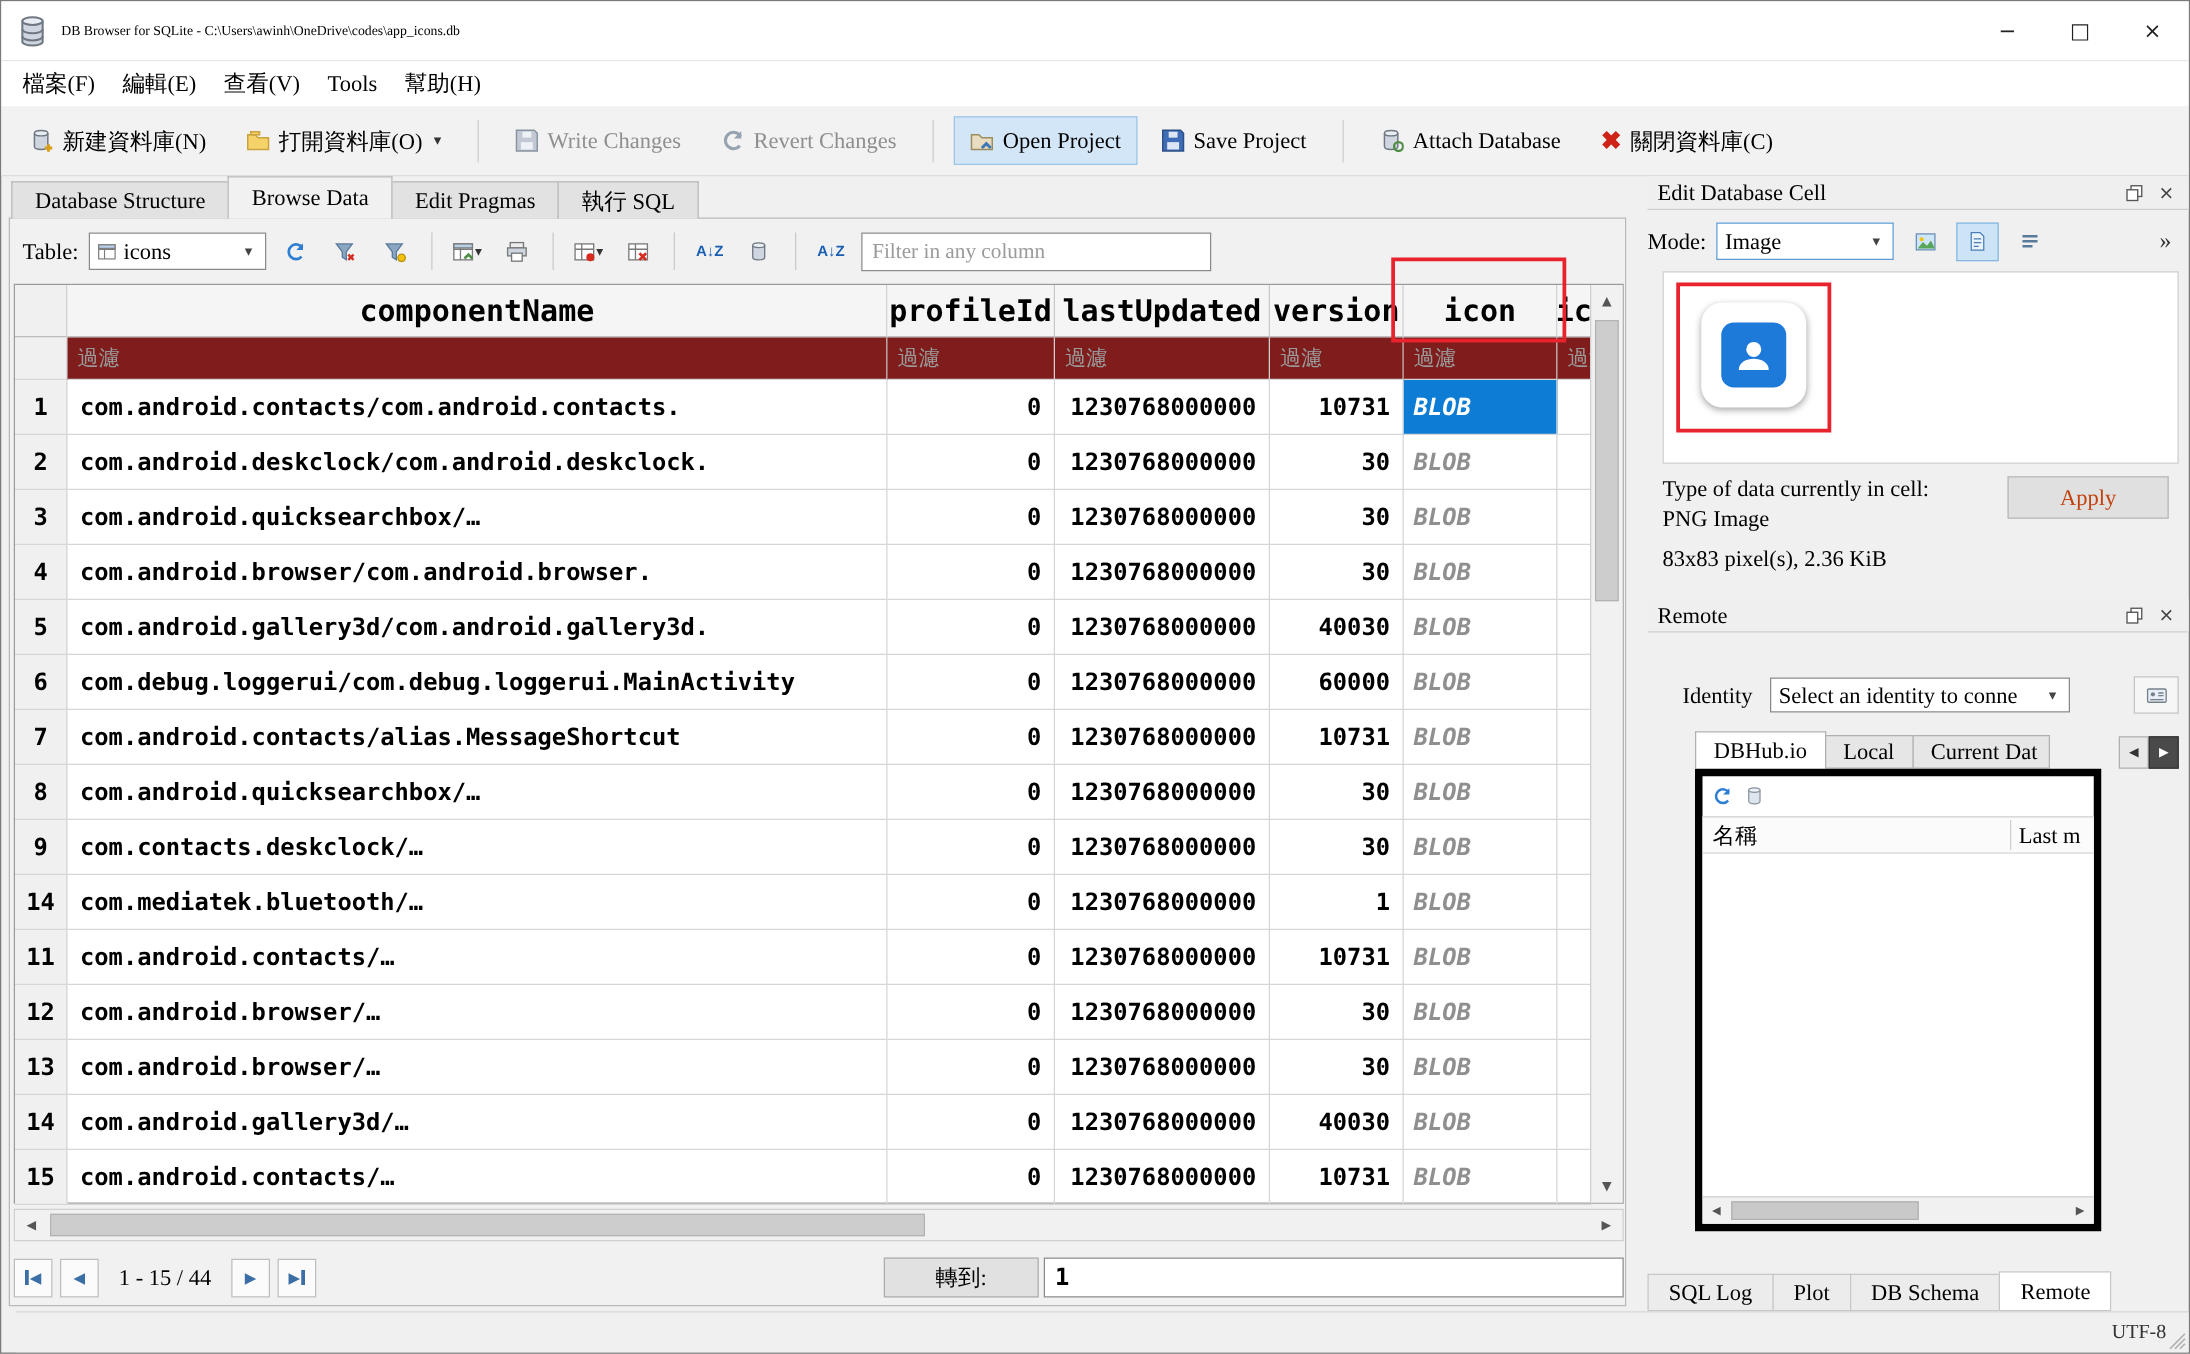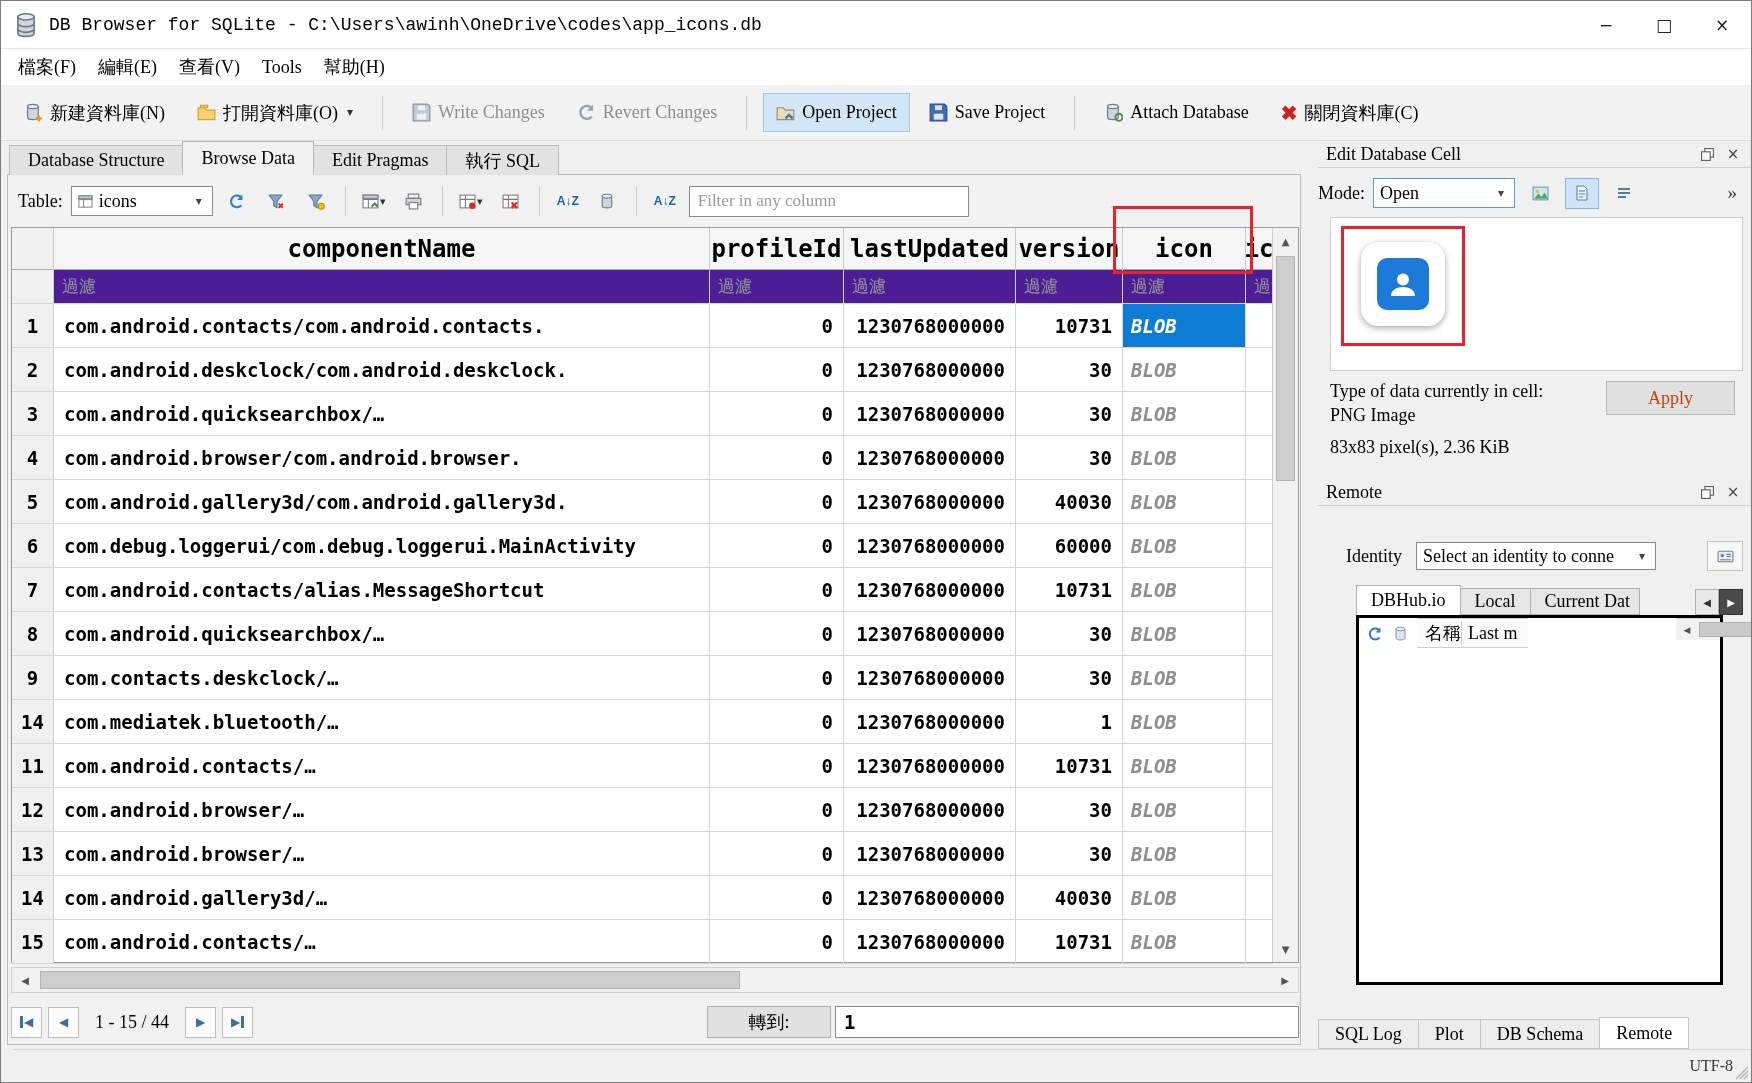--- a/index.html
+++ b/index.html
@@ -3,21 +3,21 @@
 <meta charset="utf-8">
 <style>
   *{margin:0;padding:0;box-sizing:border-box}
   html,body{background:#555}
   .window{position:relative;width:1752px;height:1083px;background:#f0f0f0;border:1px solid #7a7a7a;
     font-family:"Liberation Serif","DejaVu Serif",serif;font-size:18px;color:#000;overflow:hidden}
 
   
   .titlebar{position:absolute;top:0;left:0;right:0;height:48px;background:#fff;display:flex;align-items:center;border-bottom:1px solid #e6e6e6}
   .titlebar .app-icon{margin:0 10px 0 12px;width:26px;height:26px}
-  .titlebar .title{font-family:Liberation Mono, monospace;font-size:18px}
+  .titlebar .title{font-family:Liberation Serif, serif;font-size:11px}
   .win-btns{margin-left:auto;display:flex;height:100%}
   .win-btn{width:58px;height:100%;display:flex;align-items:center;justify-content:center;font-family:"DejaVu Sans",sans-serif;font-size:17px;color:#222}
 
   
   .menubar{position:absolute;top:48px;left:0;right:0;height:36px;background:#fff;display:flex;align-items:center;padding-left:6px}
   .menu-item{padding:4px 11px}
 
   
   .toolbar{position:absolute;top:84px;left:0;right:0;height:56px;background:#f2f2f2;border-bottom:1px solid #dcdcdc;display:flex;align-items:center;padding-left:10px;gap:6px}
   .tbtn{display:flex;align-items:center;gap:7px;padding:8px 12px;border:1px solid transparent}
@@ -48,21 +48,21 @@
   .sort-glyph{font:700 12px "Liberation Sans",sans-serif;color:#1a5fb4}
 
   
   .grid{position:absolute;top:52px;left:3px;width:1288px;height:736px;background:#fff;border:1px solid #9a9a9a;font-family:"DejaVu Sans Mono","Liberation Mono",monospace;font-weight:700;font-size:19px}
   .g-row{display:flex;height:44px}
   .g-row.head{height:42px}
   .g-row.filt{height:34px}
   .gc{flex:0 0 auto;overflow:hidden;white-space:nowrap;display:flex;align-items:center;border-right:1px solid #d6d6d6;border-bottom:1px solid #d6d6d6}
   .w0{width:42px}.w1{width:656px}.w2{width:134px}.w3{width:172px}.w4{width:107px}.w5{width:123px}.w6{width:27px;border-right:none}
   .head .gc{background:#f5f5f5;border-right:1px solid #c9c9c9;border-bottom:1px solid #adadad;justify-content:center;font-size:24px}
-  .filt .gc{background:#4c1d95;color:#9a9a9a;font-family:"Liberation Serif","DejaVu Serif",serif;font-weight:400;font-size:17px;padding-left:8px;border-right:1px solid #d0d0d0}
+  .filt .gc{background:#7f1d1d;color:#9a9a9a;font-family:"Liberation Serif","DejaVu Serif",serif;font-weight:400;font-size:17px;padding-left:8px;border-right:1px solid #d0d0d0}
   .filt .corner,.head .corner{background:#f0f0f0}
   .rownum{background:#f0f0f0;justify-content:center}
   .cell-name{padding-left:10px}
   .num{justify-content:flex-end;padding-right:10px}
   .blob{font-style:italic;color:#8f8f8f;padding-left:8px}
   .blob.selected{background:#0c7cd5;color:#fff}
   .vscroll{position:absolute;top:0;right:0;width:26px;height:100%;background:#f1f1f1;border-left:1px solid #cfcfcf}
   .vs-arrow{position:absolute;left:0;width:100%;height:26px;display:flex;align-items:center;justify-content:center;font-size:10px;color:#555;font-family:"DejaVu Sans",sans-serif}
   .vs-up{top:0}.vs-down{bottom:0}
   .vs-thumb{position:absolute;left:3px;right:3px;top:28px;height:225px;background:#cdcdcd;border:1px solid #b3b3b3}
@@ -111,21 +111,21 @@
   .identity-row{position:absolute;top:62px;left:28px;right:8px;height:30px;display:flex;align-items:center}
   .identity-combo{width:240px;height:28px;margin-left:14px}
   .idbtn{margin-left:auto;width:36px;height:30px;display:flex;align-items:center;justify-content:center;border:1px solid #c4c4c4;background:#f6f6f6}
   .rtabs{position:absolute;top:106px;left:38px;right:8px;height:30px;display:flex;align-items:flex-end}
   .rtab{height:27px;padding:0 14px;display:flex;align-items:center;background:#e6e6e6;border:1px solid #b0b0b0;margin-right:-1px;white-space:nowrap;overflow:hidden}
   .rtab.active{background:#fff;height:30px;border-bottom-color:#fff}
   .rtab.clip{max-width:110px}
   .tab-scroll{margin-left:auto;display:flex}
   .tsbtn{width:24px;height:26px;display:flex;align-items:center;justify-content:center;background:#e8e8e8;border:1px solid #b0b0b0;font-size:10px;color:#333;font-family:"DejaVu Sans",sans-serif}
   .tsbtn.dark{background:#4a4a4a;color:#fff;border-color:#333}
-  .rcontent{position:absolute;top:136px;left:38px;width:367px;height:370px;background:#fff;border:3px solid #000000;display:flex;}
+  .rcontent{position:absolute;top:136px;left:38px;width:325px;height:370px;background:#fff;border:6px solid #000000;display:flex;flex-direction:column}
   .rtools{height:32px;display:flex;align-items:center;gap:10px;padding:0 8px}
   .rthead{height:30px;display:flex;border-top:1px solid #d0d0d0;border-bottom:1px solid #d0d0d0;background:#fbfbfb;align-items:center}
   .rthead .hname{flex:1;padding-left:8px;border-right:1px solid #d0d0d0;overflow:hidden;white-space:nowrap}
   .rthead .hmod{width:66px;padding-left:6px;overflow:hidden;white-space:nowrap}
   .rtbody{flex:1;background:#fff}
   .rhscroll{height:22px;background:#f1f1f1;border-top:1px solid #cfcfcf;display:flex;align-items:center;position:relative}
   .rhs-thumb{position:absolute;left:23px;top:3px;bottom:3px;width:150px;background:#c9c9c9;border:1px solid #b0b0b0}
   .rhs-arrow{width:22px;height:100%;display:flex;align-items:center;justify-content:center;font-size:9px;color:#555;font-family:"DejaVu Sans",sans-serif}
   .rhs-right{margin-left:auto}
 
@@ -525,21 +525,21 @@
           <svg width="15" height="15" viewBox="0 0 14 14">
               <rect x="4.5" y="1.5" width="8" height="8" fill="#fff" stroke="#555"></rect>
               <rect x="1.5" y="4.5" width="8" height="8" fill="#fff" stroke="#555"></rect>
             </svg>
         </span>
         <span class="dk-icon">×</span>
       </div>
       <div class="mode-row">
         <span>Mode:</span>
         <div class="combo mode-combo">
-          <span>Open</span>
+          <span>Image</span>
           <span class="arrow-zone">▾</span>
         </div>
         <div class="mbtn">
           <svg width="17" height="17" viewBox="0 0 16 16">
               <rect x="1" y="2" width="14" height="12" fill="#cfe6f8" stroke="#6f93b8"></rect>
               <circle cx="5" cy="6" r="1.5" fill="#f4c20d"></circle>
               <path d="M2 13l4-5 3 3 3-4 3 6z" fill="#58a55c"></path>
             </svg>
         </div>
         <div class="mbtn active">

